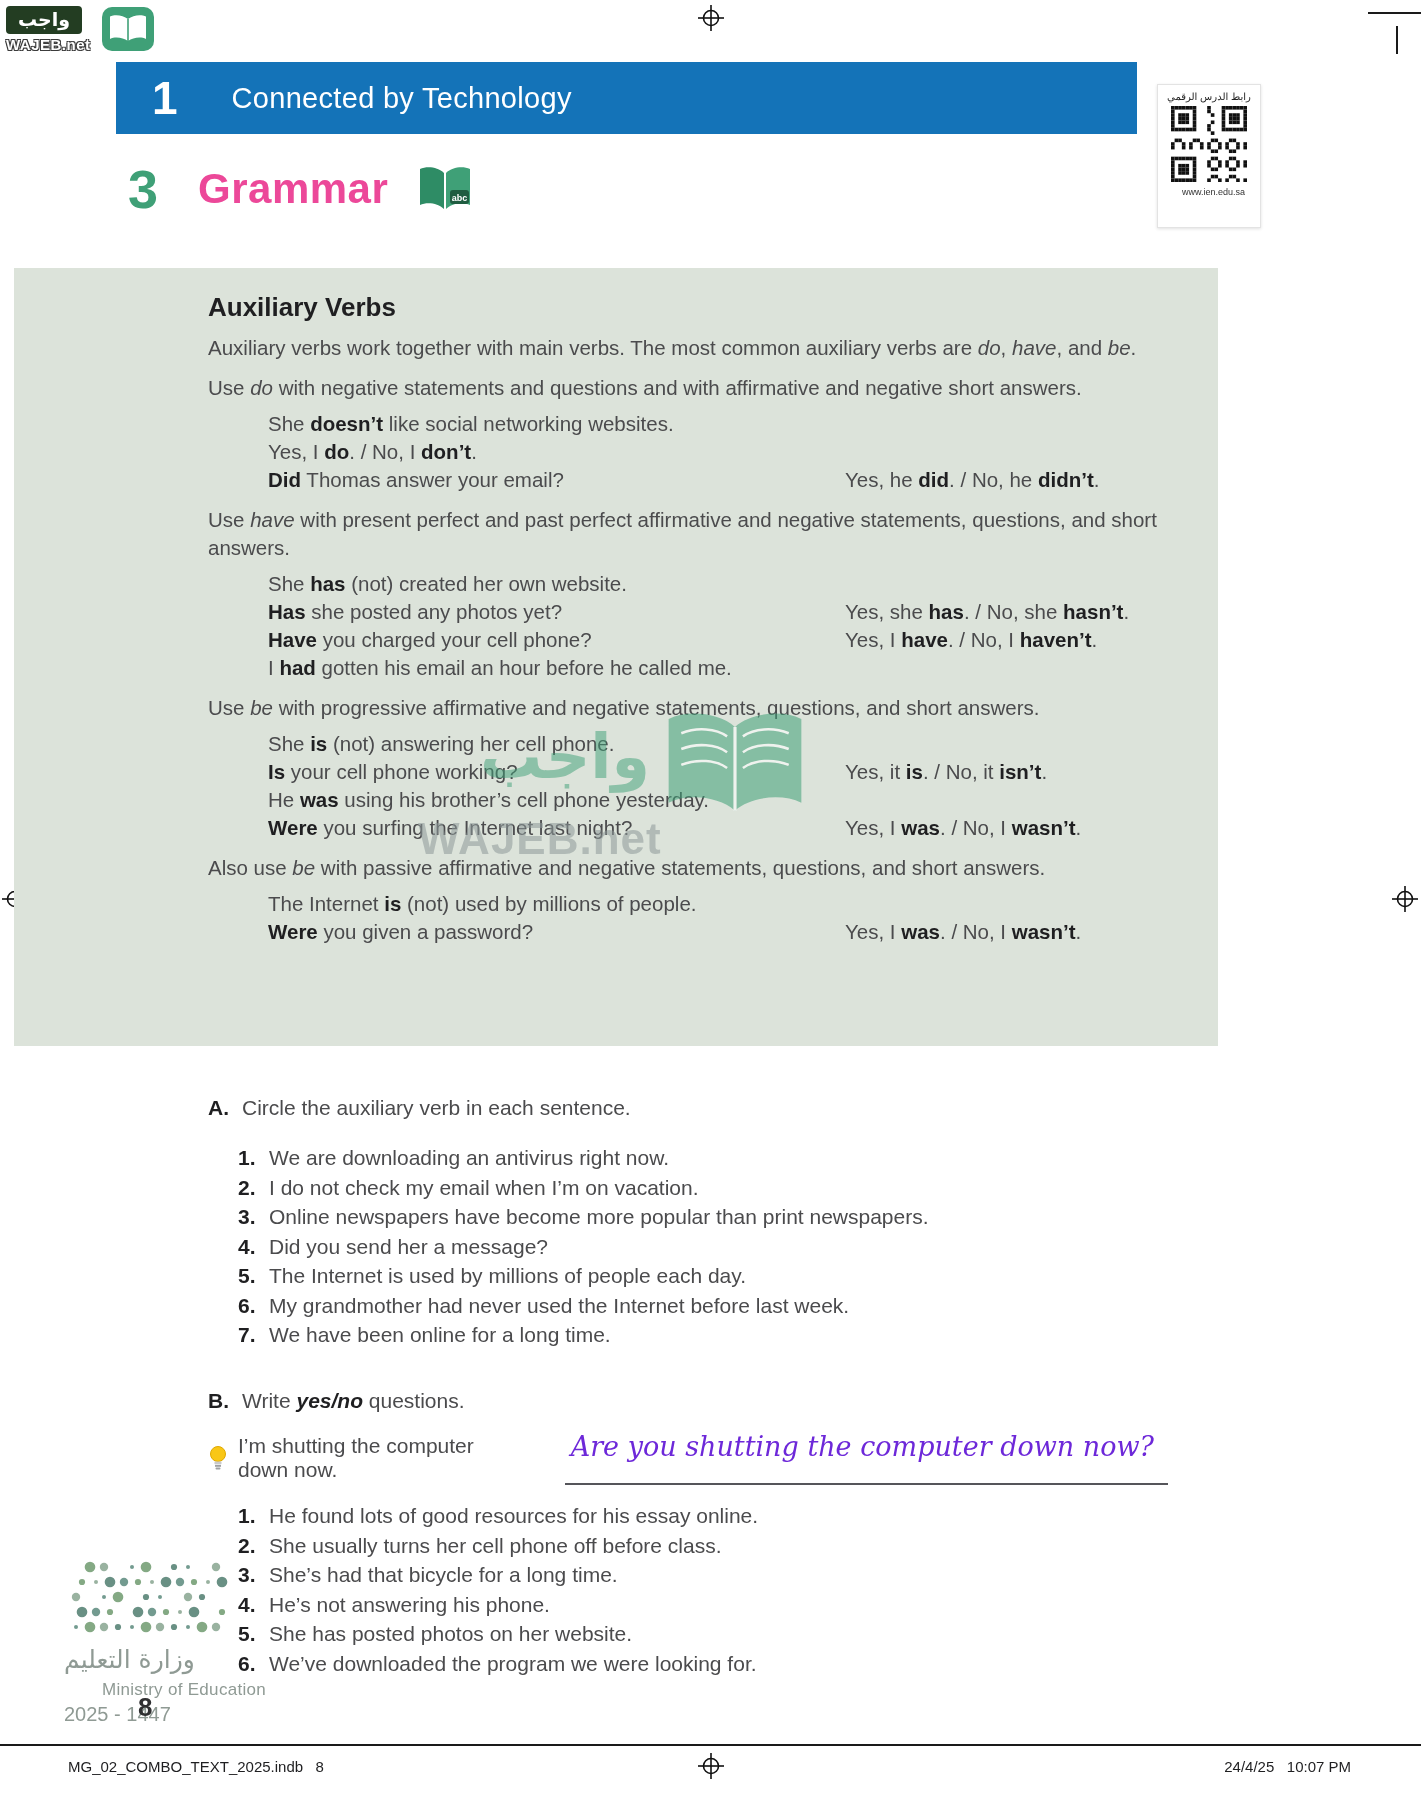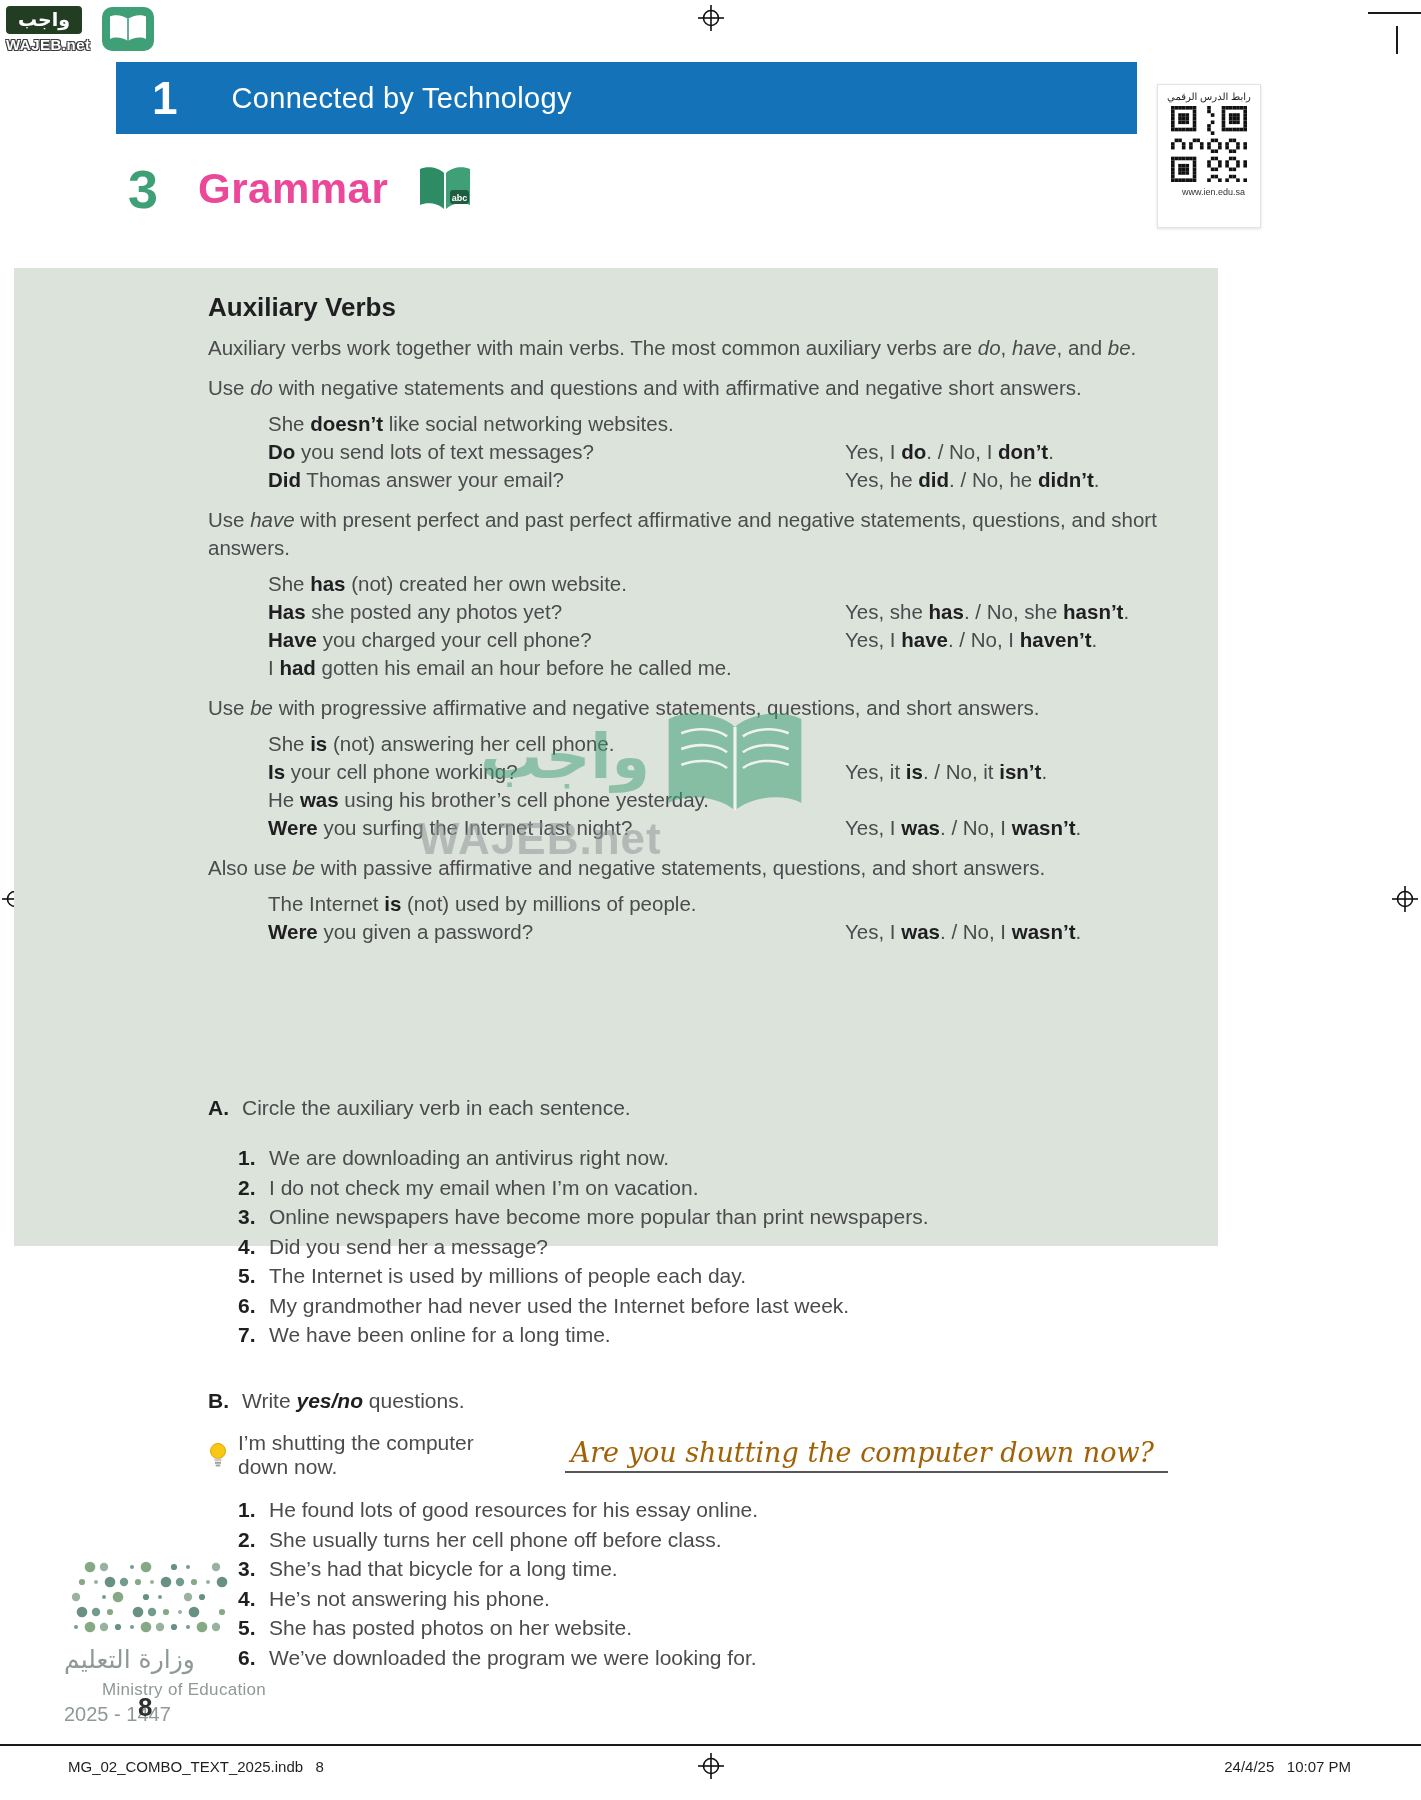--- a/index.html
+++ b/index.html
@@ -45,21 +45,21 @@
   .qr-url{font-size:9px;color:#333;margin-top:5px;padding-left:9px;}
 
   
   .section-heading{position:absolute;left:128px;top:156px;display:flex;align-items:center;height:66px;}
   .sec-num{color:var(--accent-green,#3fa077);font-size:54px;font-weight:bold;line-height:1;}
   .sec-title{color:#ec4899;font-size:42px;font-weight:bold;margin-left:40px;letter-spacing:.5px;}
   .book-icon{margin-left:26px;width:62px;height:52px;display:inline-block;}
 
   
   .grammar-box{
-    position:absolute;left:14px;top:268px;width:1204px;height:978px;
+    position:absolute;left:14px;top:268px;width:1204px;height:778px;
     background:var(--box-bg,#dce3da);box-sizing:border-box;
     padding:24px 45px 0 194px;font-size:20.5px;line-height:28px;color:#4b4b4d;
   }
   .grammar-box h2{font-size:26px;line-height:30px;color:#1f1f21;margin:0 0 12px;font-weight:bold;}
   .gpara{margin:12px 0 6px;}
   .gexamples{margin:8px 0 10px 60px;}
   .gexrow{display:flex;line-height:28px;}
   .gexleft{width:577px;flex:none;}
   .gexright{flex:1;}
   .seg-b{font-weight:bold;color:#1f1f21;}
@@ -80,21 +80,21 @@
   .ex-label{font-weight:bold;color:#1f1f21;flex:none;}
   .ex-items{margin-top:20px;}
   .exitem{display:flex;line-height:29.5px;padding-left:30px;}
   .exnum{font-weight:bold;color:#1f1f21;width:31px;flex:none;}
   .extext{flex:1;}
   .ex-example{display:flex;align-items:center;margin-top:15px;}
   .bulb{width:20px;height:27px;flex:none;margin-right:10px;}
   .ex-prompt{color:#4b4b4d;}
   .ex-answer{
     margin-left:46px;font-family:"DejaVu Serif",serif;font-style:italic;font-size:27px;
-    color:#a16207;border-bottom:2px solid #55555a;padding:0 14px 3px 6px;white-space:nowrap;
+    color:#6d28d9;border-bottom:2px solid #55555a;padding:0 14px 21px 6px;white-space:nowrap;
   }
   .ex-b .ex-items{margin-top:16px;}
 
   
   .ministry{position:absolute;left:64px;top:1555px;width:240px;z-index:1;}
   .moe-dots{width:172px;height:86px;display:block;}
   .moe-ar{font-family:"DejaVu Sans",sans-serif;direction:rtl;text-align:left;font-size:25px;color:#8f9a94;margin-top:4px;width:172px;}
   .moe-en{font-size:17px;color:#8f9a94;margin-top:6px;letter-spacing:.3px;text-align:center;}
   .moe-years{font-size:20px;color:#8f9a94;margin-top:3px;}
   .page-num{position:absolute;left:138px;top:1692px;font-size:26px;font-weight:bold;color:#2f2f31;z-index:3;}
@@ -340,21 +340,20 @@
     <h2>Auxiliary Verbs</h2>
     <div id="grammar-blocks">
         <p class="gpara"><span class="">Auxiliary verbs work together with main verbs. The most common auxiliary verbs are </span><span class="seg-i">do</span><span class="">, </span><span class="seg-i">have</span><span class="">, and </span><span class="seg-i">be</span><span class="">.</span></p>
         <p class="gpara"><span class="">Use </span><span class="seg-i">do</span><span class=""> with negative statements and questions and with affirmative and negative short answers.</span></p>
         <div class="gexamples">
           <div class="gexrow">
             <div class="gexleft"><span class="">She </span><span class="seg-b">doesn’t</span><span class=""> like social networking websites.</span></div>
             <div class="gexright"></div>
           </div>
           <div class="gexrow">
-            <div class="gexleft"><span class="seg-b">Do</span><span class=""> you send lots of text messages?</span></div>
             <div class="gexright"><span class="">Yes, I </span><span class="seg-b">do</span><span class="">. / No, I </span><span class="seg-b">don’t</span><span class="">.</span></div>
           </div>
           <div class="gexrow">
             <div class="gexleft"><span class="seg-b">Did</span><span class=""> Thomas answer your email?</span></div>
             <div class="gexright"><span class="">Yes, he </span><span class="seg-b">did</span><span class="">. / No, he </span><span class="seg-b">didn’t</span><span class="">.</span></div>
           </div>
         </div>
         <p class="gpara"><span class="">Use </span><span class="seg-i">have</span><span class=""> with present perfect and past perfect affirmative and negative statements, questions, and short answers.</span></p>
         <div class="gexamples">
           <div class="gexrow">

